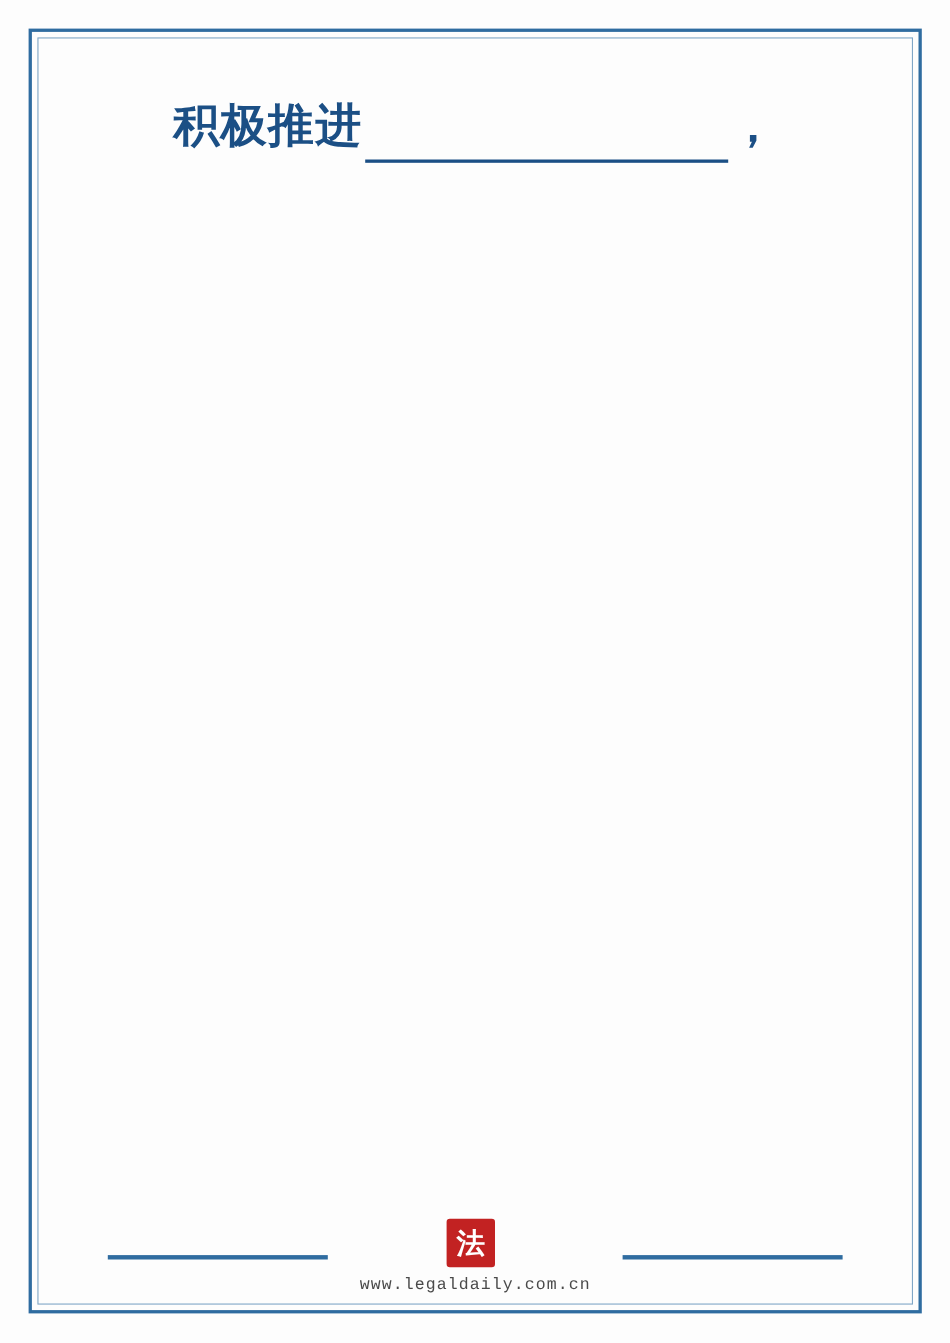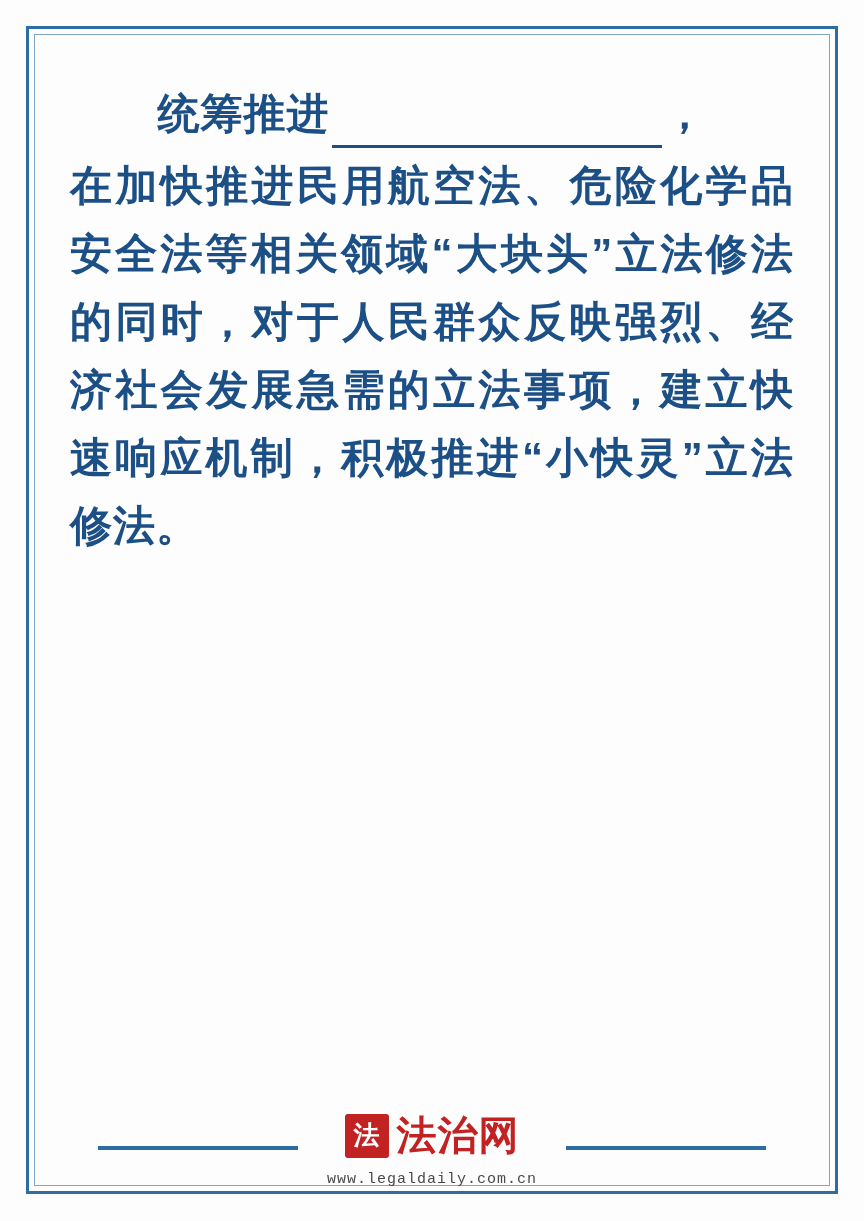--- a/index.html
+++ b/index.html
@@ -148,34 +148,32 @@
 <body>
 
 <div class="page">
 
   <div class="frame-outer"></div>
   <div class="frame-inner"></div>
 
   <div class="content">
 
     <div class="quiz-line quiz-first">
-      <span>统筹推进</span><span class="blank"></span><span>，</span>
+      <span>积极推进</span><span class="blank"></span><span>，</span>
     </div>
 
-    <div class="quiz-line body-text">在加快推进民用航空法、危险化学品安全法等相关领域“大块头”立法修法的同时，对于人民群众反映强烈、经济社会发展急需的立法事项，建立快速响应机制，积极推进“小快灵”立法修法。</div>
 
 
 
   </div>
 
   <div class="footer">
     <div class="footer-rule left"></div>
     <div class="logo-block">
       <div class="logo-row">
         <div class="logo-seal">法</div>
-        <div class="logo-word">法治网</div>
       </div>
       <div class="logo-url">www.legaldaily.com.cn</div>
     </div>
     <div class="footer-rule right"></div>
   </div>
 
 </div>
 
 </body></html>

